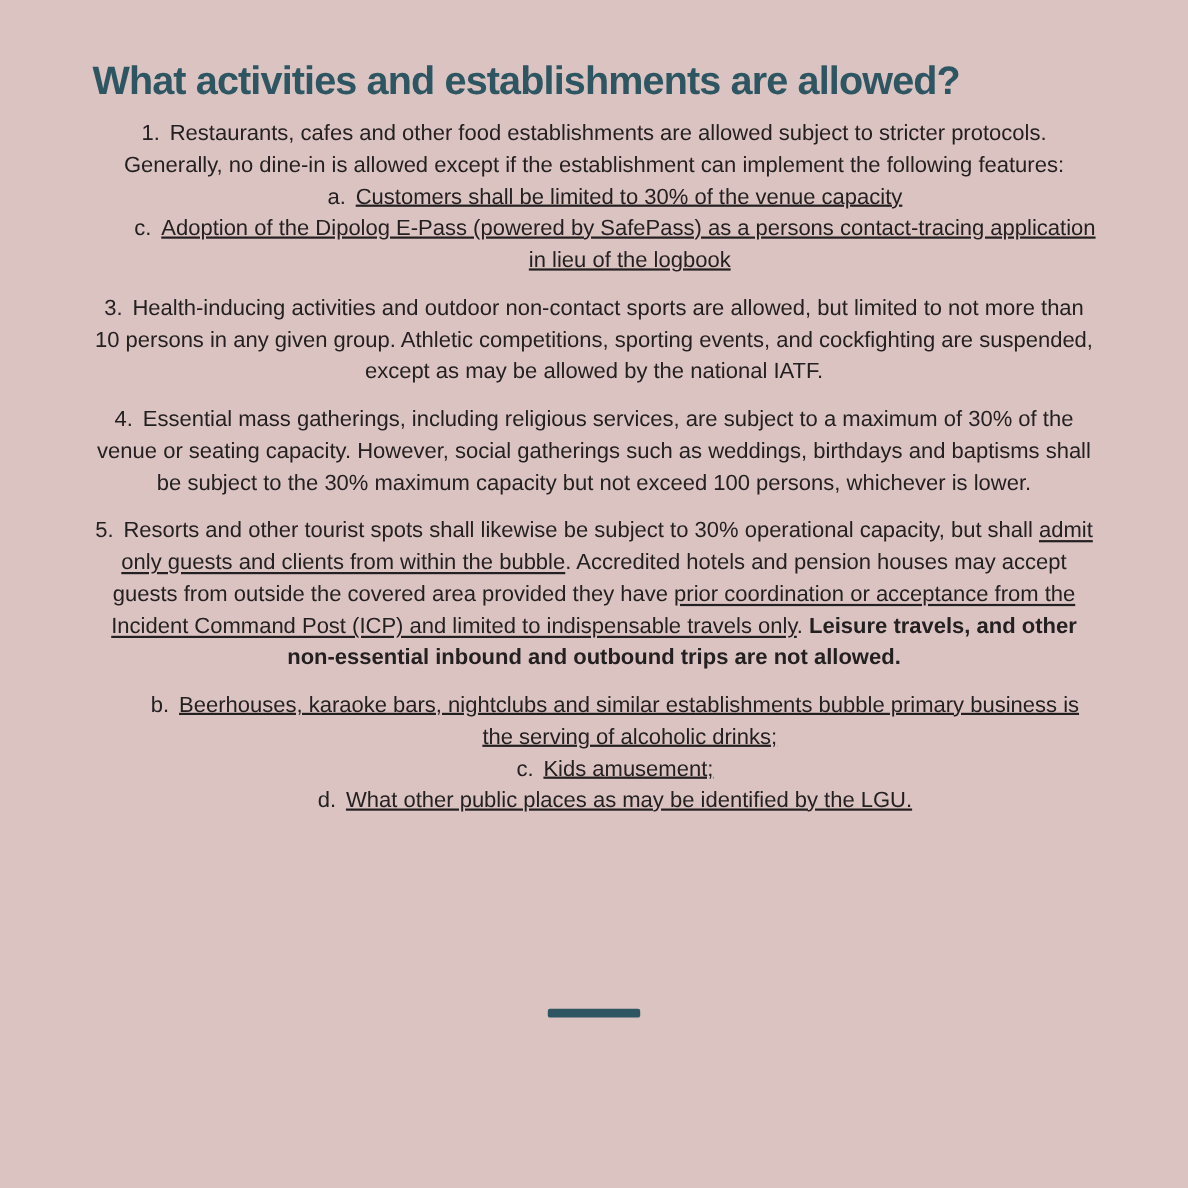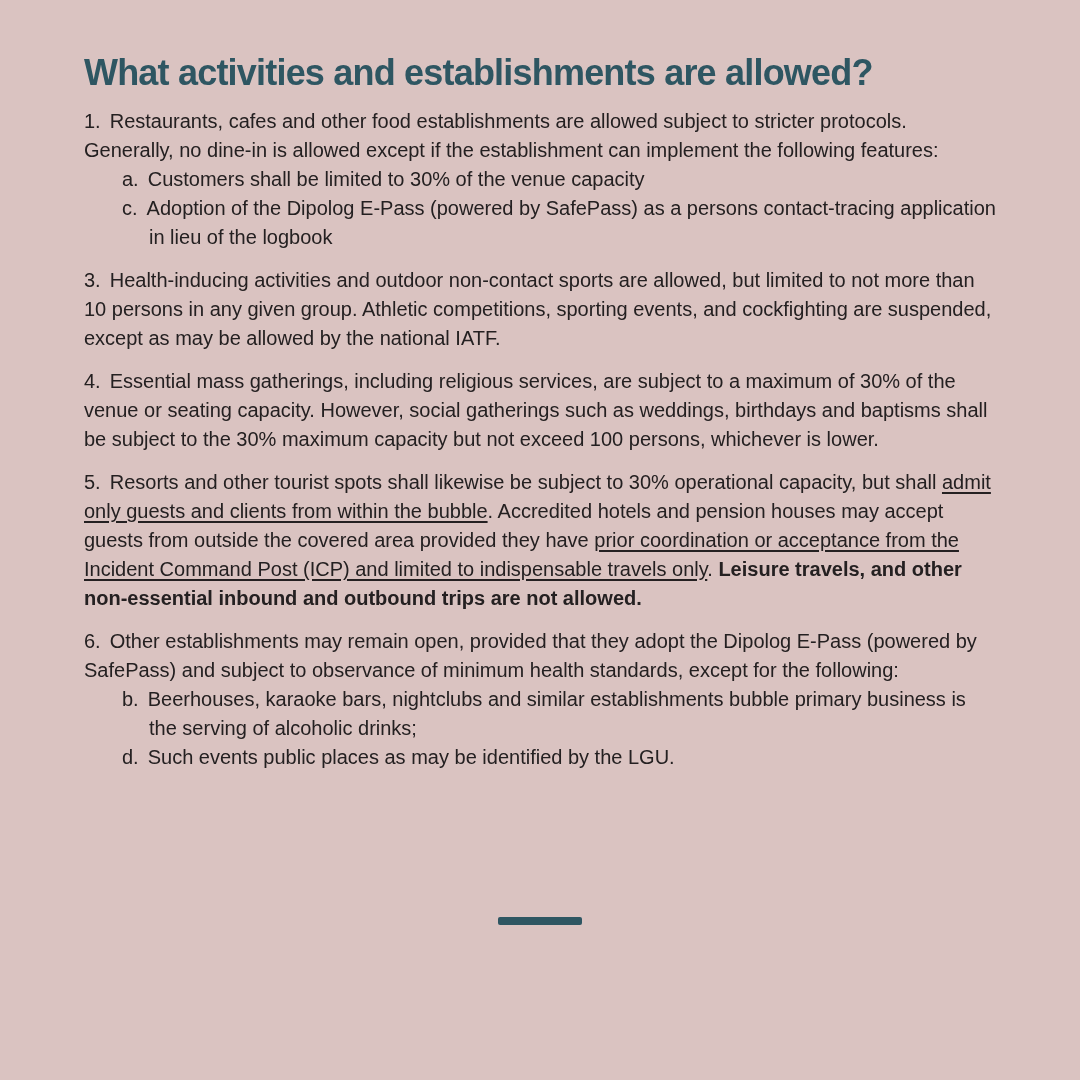--- a/index.html
+++ b/index.html
@@ -28,30 +28,31 @@
     letter-spacing: -0.8px;
     white-space: nowrap;
     color: var(--accent, #2e5662);
     line-height: 1.25;
   }
   .doc {
     font-size: 20px;
     line-height: 29px;
     max-width: 914px;
   }
-  .item-block { margin: 0 0 14px 0; }
+  .item-block { margin: 0 0 14px 0; text-align: center; }
   .para { margin: 0; }
   .num {
     display: inline-block;
     margin-right: 9px;
   }
   .sublist { padding-left: 38px; }
   .sub-item {
     padding-left: 27px;
     text-indent: -27px;
+    text-decoration: underline;
   }
   .letter {
     display: inline-block;
     margin-right: 9px;
     text-indent: 0;
   }
   .u {
     text-decoration: underline;
     text-underline-offset: 3px;
   }
@@ -83,21 +84,21 @@
       <div class="item-block">
         <p class="para"><span class="num">3.</span><span>Health-inducing activities and outdoor non-contact sports are allowed, but limited to not more than 10 persons in any given group. Athletic competitions, sporting events, and cockfighting are suspended, except as may be allowed by the national IATF.</span></p>
       </div>
       <div class="item-block">
         <p class="para"><span class="num">4.</span><span>Essential mass gatherings, including religious services, are subject to a maximum of 30% of the venue or seating capacity. However, social gatherings such as weddings, birthdays and baptisms shall be subject to the 30% maximum capacity but not exceed 100 persons, whichever is lower.</span></p>
       </div>
       <div class="item-block">
         <p class="para"><span class="num">5.</span><span>Resorts and other tourist spots shall likewise be subject to 30% operational capacity, but shall </span><span class="u">admit only guests and clients from within the bubble</span><span>. Accredited hotels and pension houses may accept guests from outside the covered area provided they have </span><span class="u">prior coordination or acceptance from the Incident Command Post (ICP) and limited to indispensable travels only</span><span>. </span><span class="b">Leisure travels, and other non-essential inbound and outbound trips are not allowed.</span></p>
       </div>
       <div class="item-block">
-        <p class="para"><span class="num">6.</span><span>Other establishments may remain open, provided that they adopt the Dipolog E-Pass (powered by SafePass) and subject to observance of minimum health standards, except for the following:</span></p>
         <div class="sublist">
           <div class="sub-item"><span class="letter">b.</span><span>Beerhouses, karaoke bars, nightclubs and similar establishments bubble primary business is the serving of alcoholic drinks;</span></div>
-          <div class="sub-item"><span class="letter">d.</span><span>Such events public places as may be identified by the LGU.</span></div>
+          <div class="sub-item"><span class="letter">c.</span><span>Kids amusement;</span></div>
+          <div class="sub-item"><span class="letter">d.</span><span>What other public places as may be identified by the LGU.</span></div>
         </div>
       </div>
     </main>
   <div class="indicator"></div>
 </div>
 
 </body></html>

